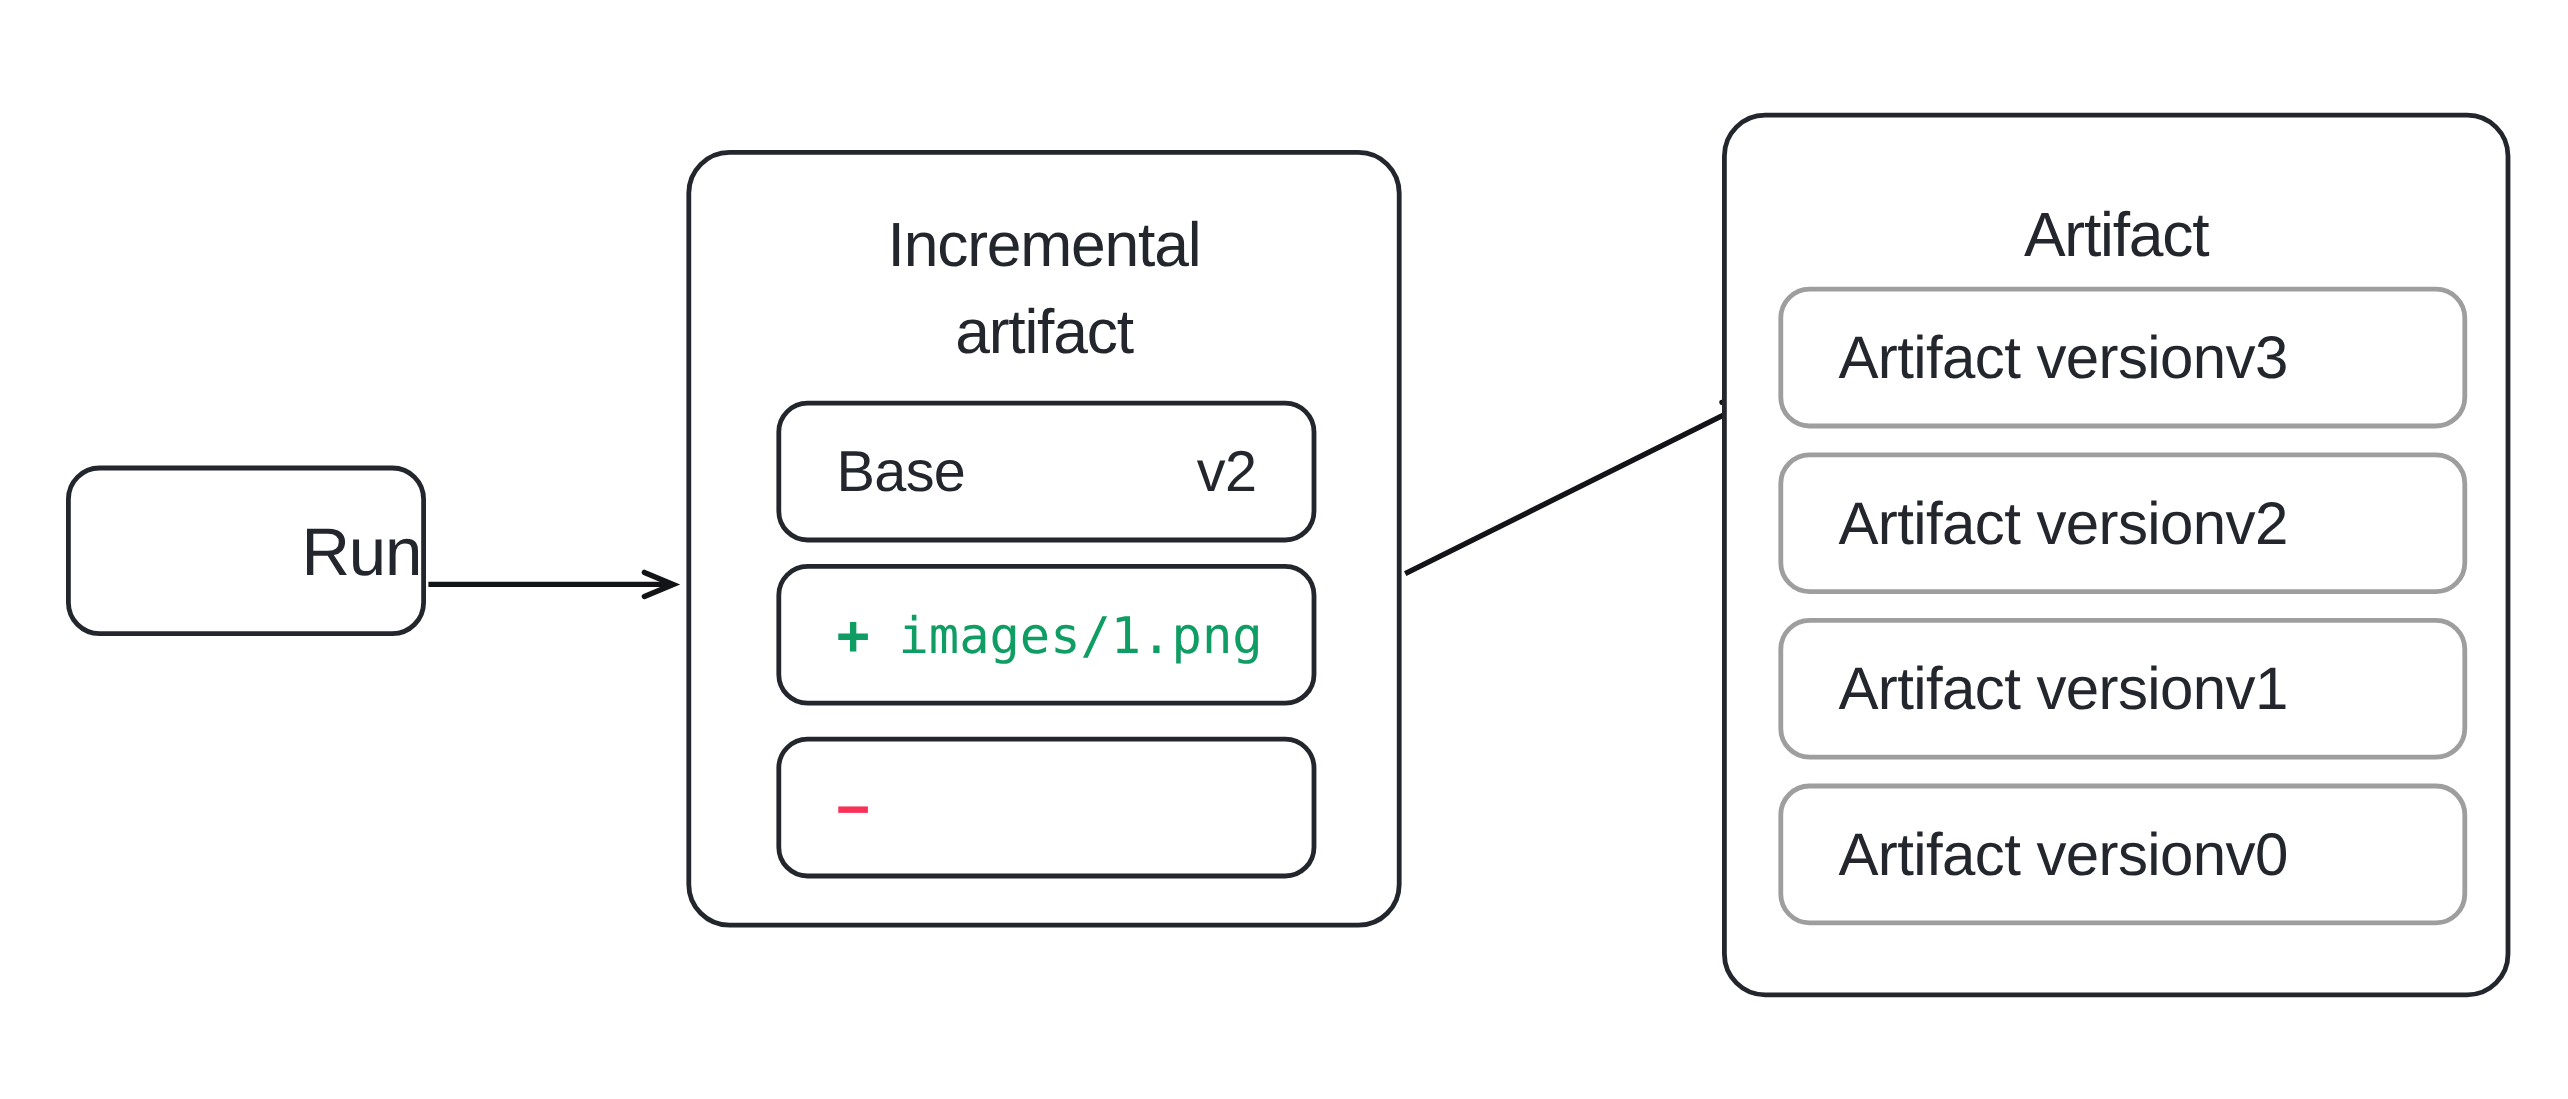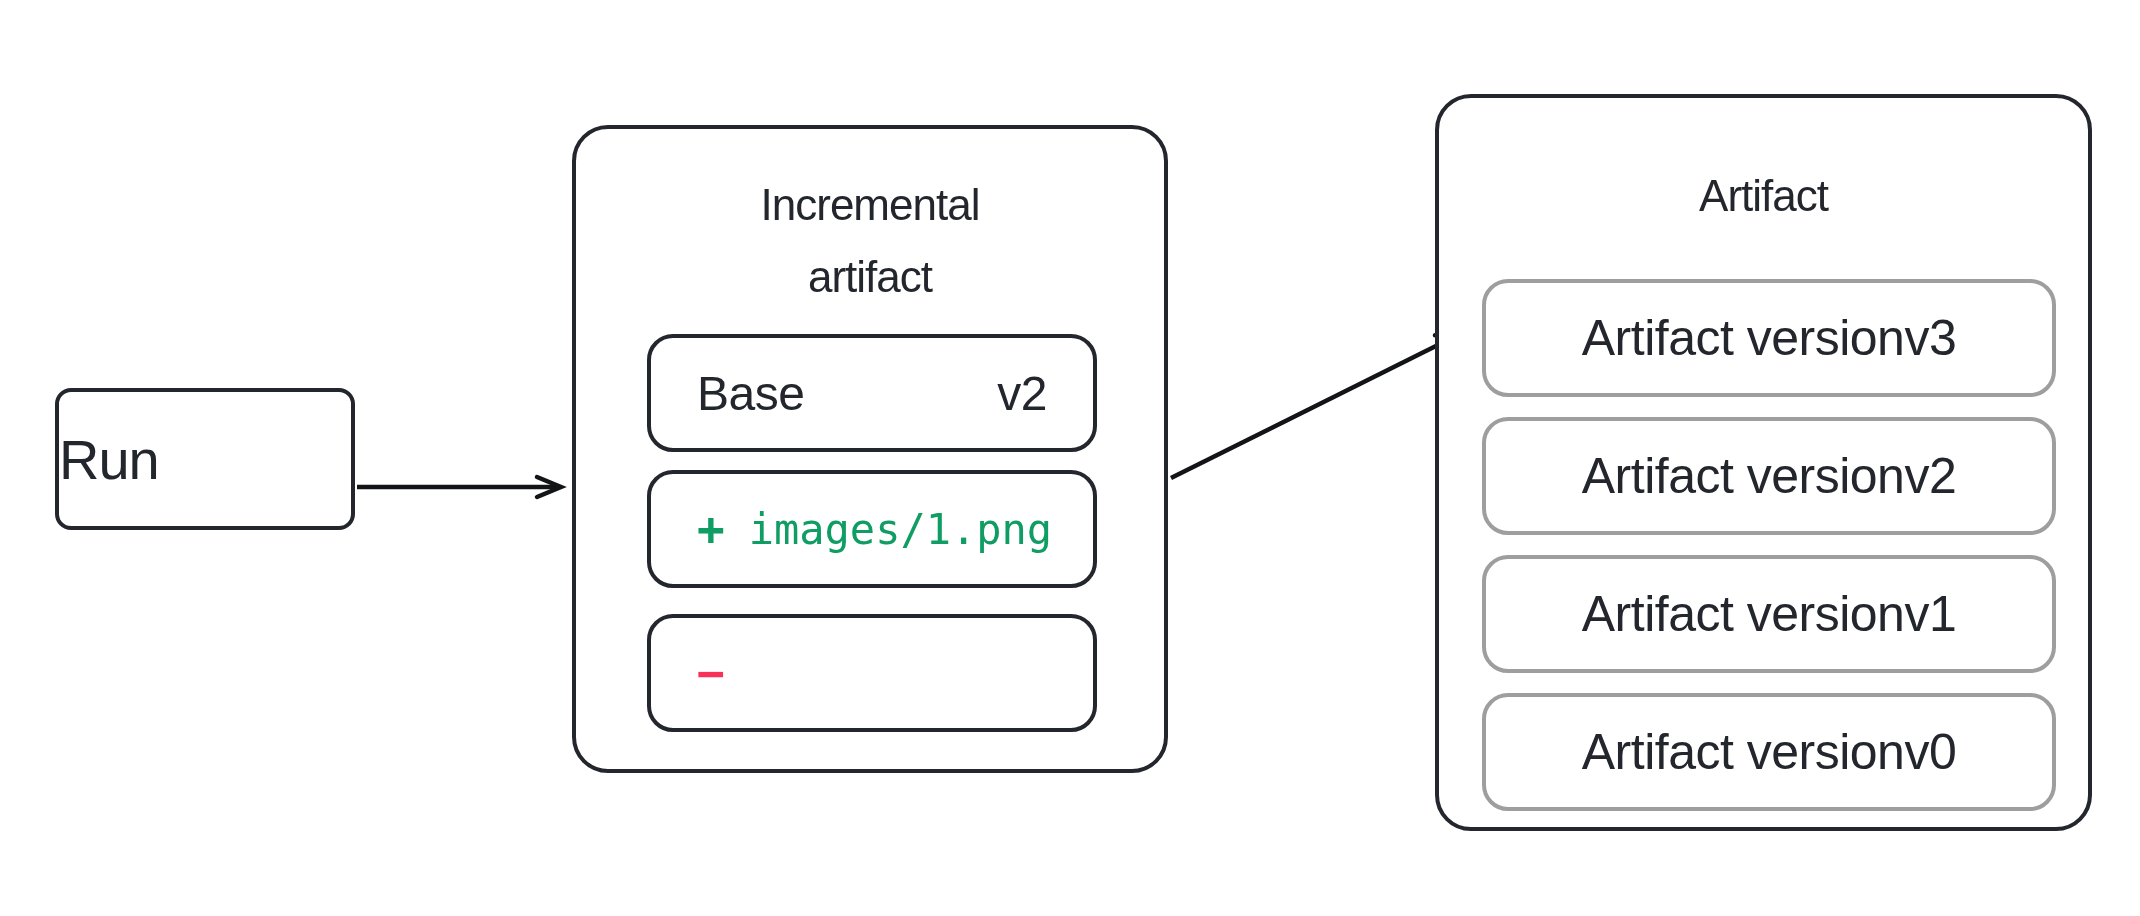--- a/index.html
+++ b/index.html
@@ -20,43 +20,43 @@
   }
   .node {
     position: absolute;
     box-sizing: border-box;
     background: #ffffff;
     border: 4px solid #23272d;
   }
   .run-node {
     left: 55px; top: 388px;
     width: 300px; height: 142px;
-    border-radius: 16px;
-    display: flex; align-items: center; justify-content: flex-start;
+    border-radius: 28px;
+    display: flex; align-items: center; justify-content: flex-end;
   }
   .run-label {
     font-size: 56px;
     letter-spacing: -1px;
     color: #23272d;
   }
   .incremental-node {
     left: 572px; top: 125px;
     width: 596px; height: 648px;
     border-radius: 36px;
   }
   .artifact-node {
     left: 1435px; top: 94px;
     width: 657px; height: 737px;
     border-radius: 36px;
   }
   .node-title {
     position: absolute;
     left: 0; right: 0;
     text-align: center;
-    font-size: 44px;
+    font-size: 52px;
     line-height: 72px;
     letter-spacing: -1px;
     color: #23272d;
   }
   .incremental-node .node-title { top: 40px; }
   .artifact-node .node-title { top: 62px; }
   .row {
     position: absolute;
     box-sizing: border-box;
     background: #ffffff;
@@ -85,26 +85,25 @@
   .artifact-node .vrow {
     position: absolute;
     box-sizing: border-box;
     left: 43px;
     width: 574px; height: 118px;
     background: #ffffff;
     border: 4px solid #9e9e9e;
     border-radius: 26px;
     display: flex;
     align-items: center;
-    justify-content: center;
+    justify-content: flex-start;
     padding: 0 46px;
     font-size: 50px;
     letter-spacing: -0.5px;
     color: #23272d;
-    margin-top: 40px;
   }
   .vrow-pending {
     top: 141px;
     border: 4px dashed #a9acb0;
     color: #9da1a6;
   }
   .vrow-v2 { top: 279px; }
   .vrow-v1 { top: 417px; }
   .vrow-v0 { top: 555px; }
 </style>

